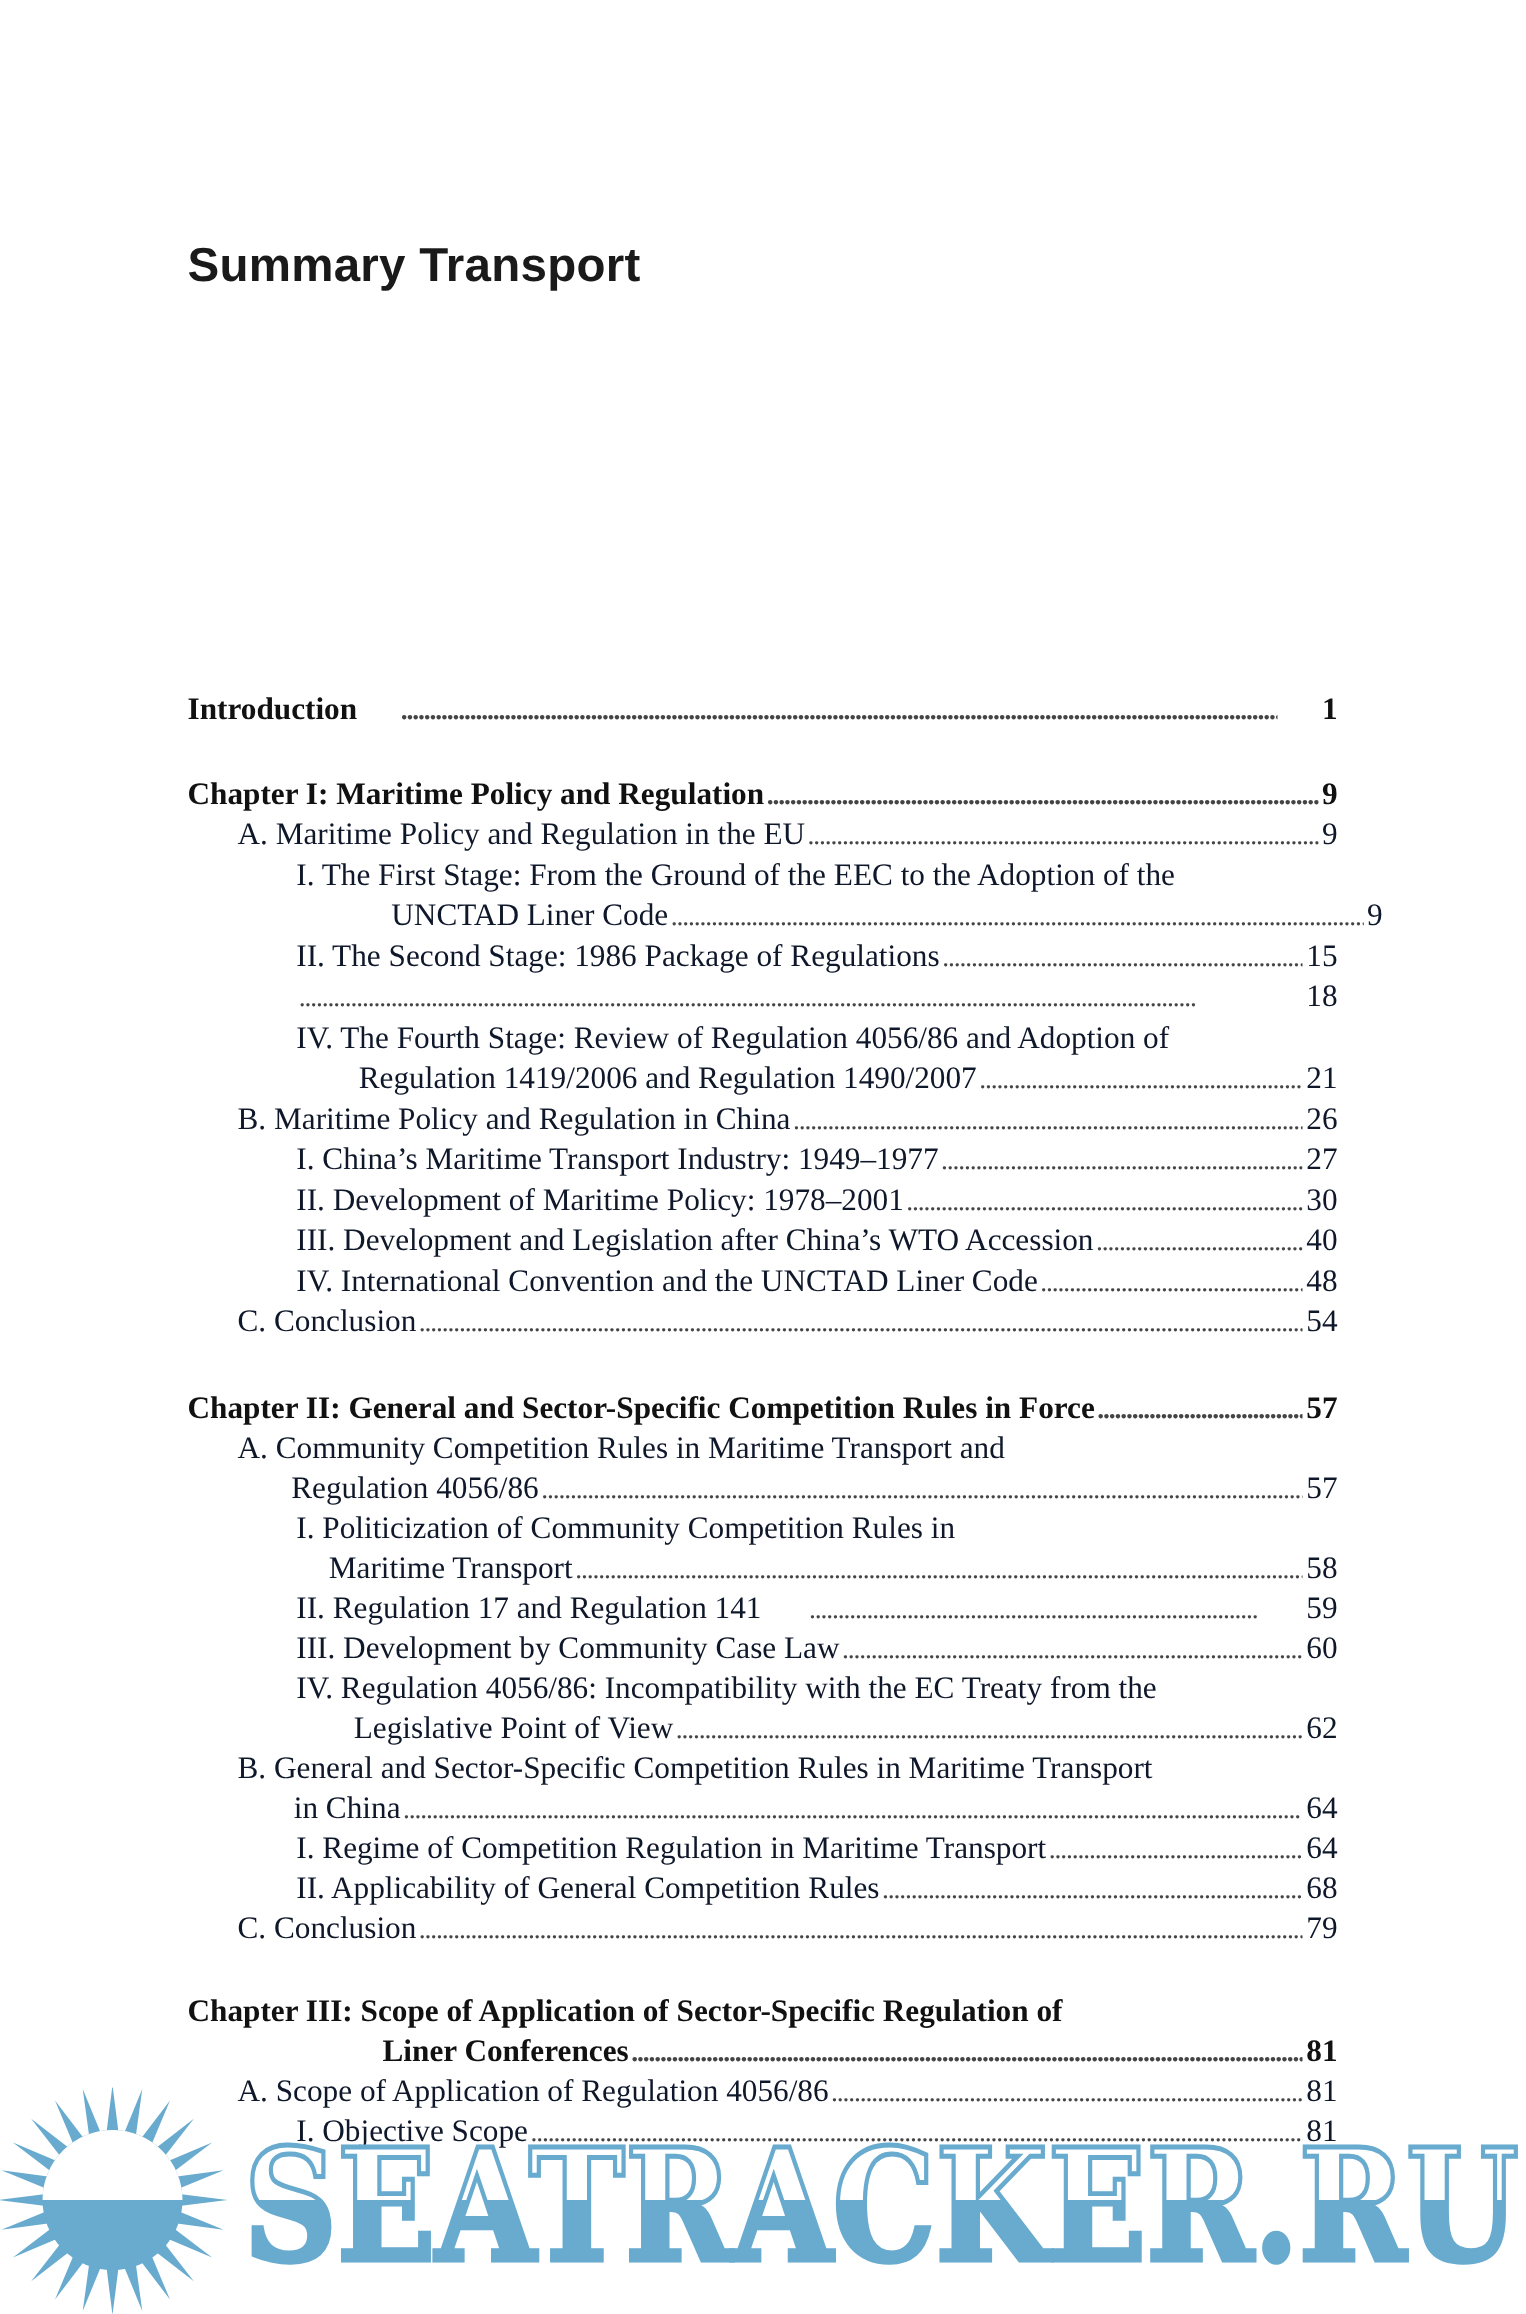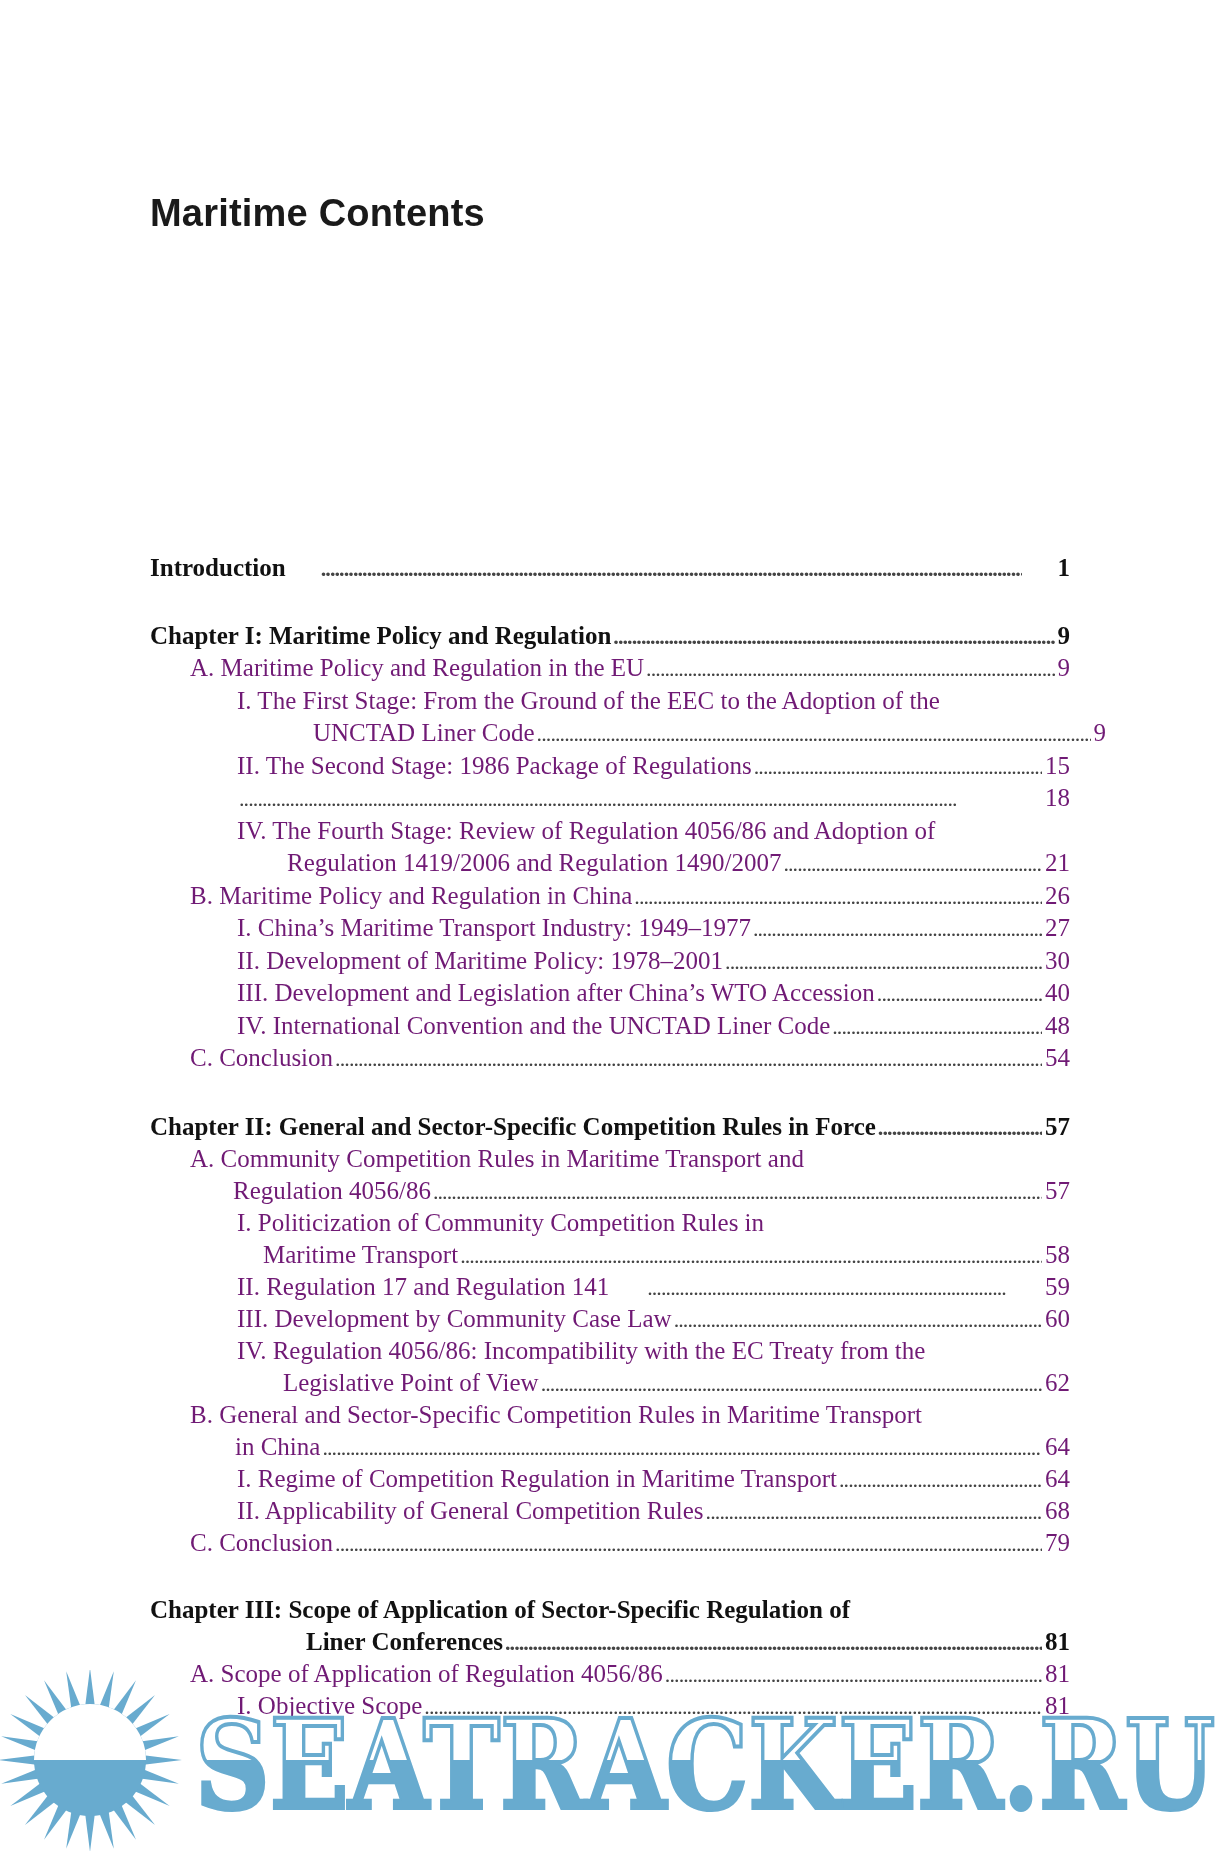--- a/index.html
+++ b/index.html
@@ -6,38 +6,38 @@
   body { width: 1221px; height: 1851px; position: relative; overflow: hidden; }
   .title {
     position: absolute; left: 150px; top: 192px;
     font-family: "Liberation Sans", sans-serif; font-weight: bold;
     font-size: 38px; color: #1a1a1a; margin: 0; letter-spacing: 0.2px;
   }
   .toc { position: absolute; left: 0; top: 0; width: 1221px; }
   .line {
     position: absolute; left: 150px; width: 920px; height: 32px;
     font-family: "Liberation Serif", serif; font-size: 25px; line-height: 32px;
-    color: #701a75; display: flex; align-items: baseline; white-space: nowrap;
+    color: #0f172a; display: flex; align-items: baseline; white-space: nowrap;
   }
   .line.bold { font-weight: bold; color: #111; }
   .line .text { flex: 0 0 auto; }
   .line .leader {
     flex: 1 1 auto; overflow: hidden; margin: 0 3px 0 2px; color: #444;
   }
   .line .leader::before {
     content: ". . . . . . . . . . . . . . . . . . . . . . . . . . . . . . . . . . . . . . . . . . . . . . . . . . . . . . . . . . . . . . . . . . . . . . . . . . . . . . . . . . . . . . . . . . . . . . . . . . . . . . . . . . . . . . . . . . . . . . . . . . . . . . . . . . . . . . . . . . . . . . . . . . . . . . . . . . . .";
     letter-spacing: -3.2px; font-size: 22px;
   }
   .line .page { flex: 0 0 auto; text-align: right; }
   .watermark { position: absolute; left: 0; top: 1670px; width: 1221px; height: 181px; }
 </style>
 </head>
 <body>
 
-<h1 class="title">Maritime Contents</h1>
+<h1 class="title">Summary Transport</h1>
 
 <div class="toc" id="toc">
     <div class="line bold" style="top: 552px; left: 150px; width: 920px; gap: 33px;">
       <span class="text">Introduction</span>
       <span class="leader"></span>
       <span class="page">1</span>
     </div>
     <div class="line bold" style="top: 620px; left: 150px; width: 920px;">
       <span class="text">Chapter I:  Maritime Policy and Regulation</span>
       <span class="leader"></span>

